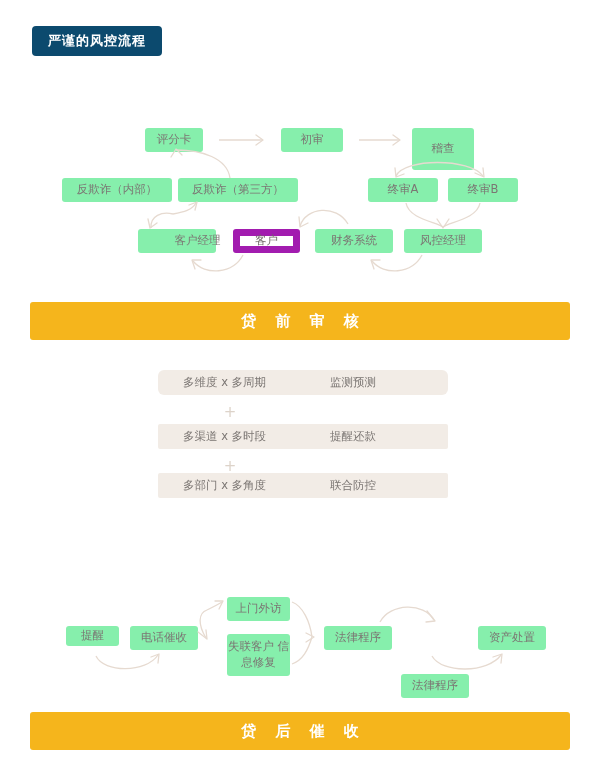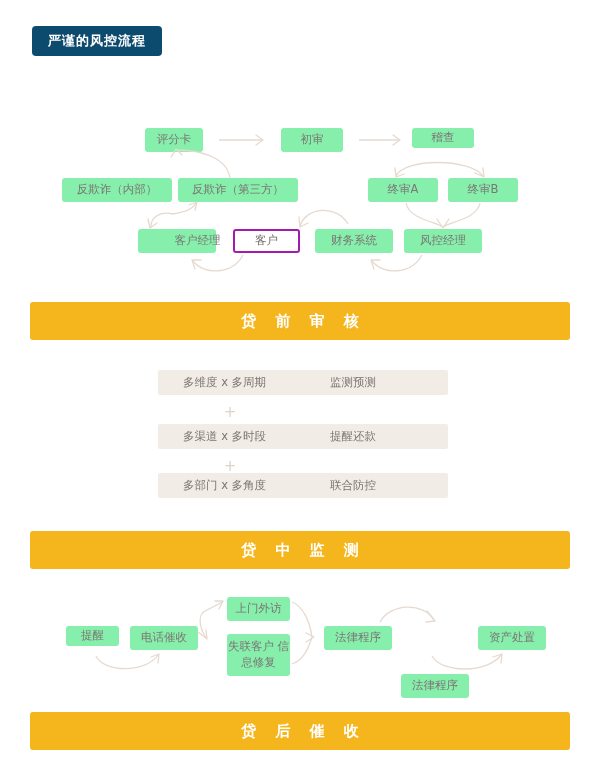--- a/index.html
+++ b/index.html
@@ -56,21 +56,21 @@
     display:flex;
     align-items:center;
     justify-content:center;
     text-align:center;
     box-sizing:border-box;
     line-height:1.35;
     white-space:nowrap;
   }
   .node.outline{
     background:#ffffff;
-    border:2px solid #a21caf;
+    border:7px solid #a21caf;
     color:#6f6a66;
   }
   .node.two-line{white-space:normal;}
 
   
   .pair-bar{
     position:absolute;
     left:158px;
     width:290px;
     height:25px;
@@ -119,58 +119,57 @@
 <body>
 
 <div id="root">
 
   <div class="title-tag">严谨的风控流程</div>
 
   <div class="node" style="left:145px;top:128px;width:58px;height:24px;">评分卡</div>
 
   <div class="node" style="left:281px;top:128px;width:62px;height:24px;">初审</div>
 
-  <div class="node" style="left:412px;top:128px;width:62px;height:20px;">稽查</div>
+  <div class="node" style="left:412px;top:128px;width:62px;height:42px;">稽查</div>
 
   <div class="node" style="left:62px;top:178px;width:110px;height:24px;">反欺诈（内部）</div>
 
   <div class="node" style="left:178px;top:178px;width:120px;height:24px;">反欺诈（第三方）</div>
 
   <div class="node" style="left:368px;top:178px;width:70px;height:24px;">终审A</div>
 
   <div class="node" style="left:448px;top:178px;width:70px;height:24px;">终审B</div>
 
   <div class="node" style="left:138px;top:229px;width:78px;height:24px;padding-left:41px;">客户经理</div>
 
   <div class="node outline" style="left:233px;top:229px;width:67px;height:24px;">客户</div>
 
   <div class="node" style="left:404px;top:229px;width:78px;height:24px;">风控经理</div>
 
   <div class="node" style="left:315px;top:229px;width:78px;height:24px;">财务系统</div>
 
   <div class="banner" style="top:302px;">贷 前 审 核</div>
 
-  <div class="pair-bar" style="top:370px;">
+  <div class="pair-bar" style="top:370px;border-radius:6px;">
     <span class="lhs">多维度 x 多周期</span>
     <span class="rhs">监测预测</span>
   </div>
   <div class="plus-sign" style="top:405px;">+</div>
 
   <div class="pair-bar" style="top:424px;">
     <span class="lhs">多渠道 x 多时段</span>
     <span class="rhs">提醒还款</span>
   </div>
   <div class="plus-sign" style="top:459px;">+</div>
 
   <div class="pair-bar" style="top:473px;">
     <span class="lhs">多部门 x 多角度</span>
     <span class="rhs">联合防控</span>
   </div>
 
-  <div class="banner" style="top:531px;">贷 中 监 测</div>
 
   <div class="node" style="left:66px;top:626px;width:53px;height:20px;">提醒</div>
 
   <div class="node" style="left:130px;top:626px;width:68px;height:24px;">电话催收</div>
 
   <div class="node" style="left:227px;top:597px;width:63px;height:24px;">上门外访</div>
 
   <div class="node two-line" style="left:227px;top:634px;width:63px;height:42px;">失联客户
 信息修复</div>
 

